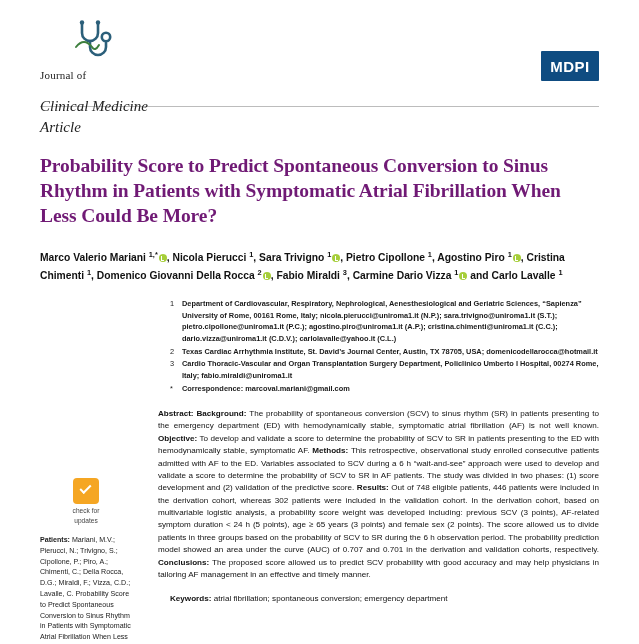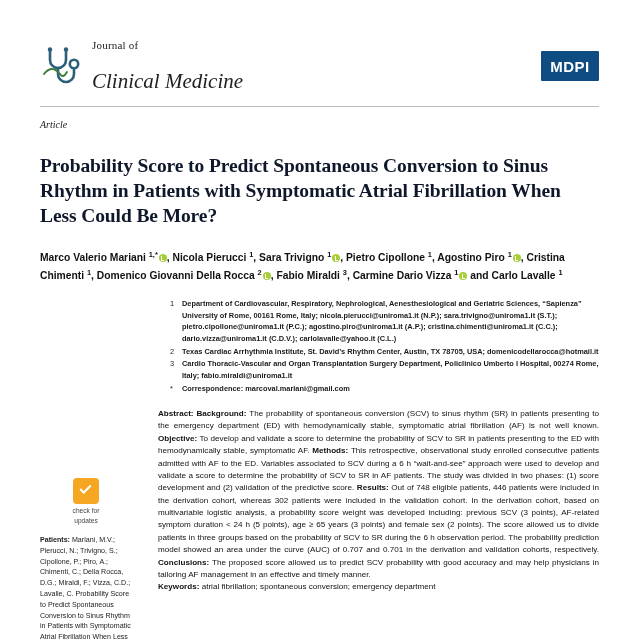--- a/index.html
+++ b/index.html
@@ -29,39 +29,40 @@
     height: 72px;
     margin: 30px 40px 0 40px;
     display: flex;
     align-items: center;
     justify-content: space-between;
   }
   .journal-brand {
     display: flex;
     align-items: center;
     gap: 8px;
+    flex-direction: column;
   }
   .stethoscope {
     width: 44px;
     height: 44px;
     flex: 0 0 auto;
   }
   .journal-title {
     line-height: 1.15;
   }
   .journal-title .line1 {
     font-family: "Liberation Serif", serif;
     font-size: 11px;
     color: #222;
     letter-spacing: .2px;
   }
   .journal-title .line2 {
     font-family: "Liberation Serif", serif;
     font-style: italic;
-    font-size: 21px;
+    font-size: 15px;
     color: #222;
     margin-top: 17px;
   }
   .mdpi-logo {
     width: 58px;
     height: 30px;
     background: #0f4c81;
     color: #fff;
     font-family: "Liberation Sans", sans-serif;
     font-size: 15px;
@@ -77,31 +78,31 @@
     border-top: 1px solid #bcbcbc;
   }
 
   
   .content {
     margin: 0 40px;
   }
   .article-type {
     font-family: "Liberation Serif", serif;
     font-style: italic;
-    font-size: 10px;
+    font-size: 15px;
     color: #222;
     margin-top: 12px;
   }
   .paper-title {
     font-family: "Liberation Serif", serif;
     font-weight: bold;
     font-size: 19.5px;
     line-height: 1.28;
-    color: #0f172a;
-    margin-top: 24px;
+    color: #701a75;
+    margin-top: 18px;
     letter-spacing: -0.1px;
   }
 
   
   .authors {
     font-family: "Liberation Sans", sans-serif;
     font-size: 10.3px;
     font-weight: bold;
     line-height: 1.62;
     color: #111;
@@ -252,21 +253,21 @@
 
     <div class="authors" id="authors">Marco Valerio Mariani <sup>1,*</sup><span class="orcid"></span>, Nicola Pierucci <sup>1</sup>, Sara Trivigno <sup>1</sup><span class="orcid"></span>, Pietro Cipollone <sup>1</sup>, Agostino Piro <sup>1</sup><span class="orcid"></span>, Cristina Chimenti <sup>1</sup>, Domenico Giovanni Della Rocca <sup>2</sup><span class="orcid"></span>, Fabio Miraldi <sup>3</sup>, Carmine Dario Vizza <sup>1</sup><span class="orcid"></span> and Carlo Lavalle <sup>1</sup></div>
 
     <div class="affiliations" id="affiliations">
         <div class="aff-row">
           <div class="aff-num">1</div>
           <div class="aff-text">Department of Cardiovascular, Respiratory, Nephrological, Aenesthesiological and Geriatric Sciences, “Sapienza” University of Rome, 00161 Rome, Italy; nicola.pierucci@uniroma1.it (N.P.); sara.trivigno@uniroma1.it (S.T.); pietro.cipollone@uniroma1.it (P.C.); agostino.piro@uniroma1.it (A.P.); cristina.chimenti@uniroma1.it (C.C.); dario.vizza@uniroma1.it (C.D.V.); carlolavalle@yahoo.it (C.L.)</div>
         </div>
         <div class="aff-row">
           <div class="aff-num">2</div>
-          <div class="aff-text">Texas Cardiac Arrhythmia Institute, St. David’s Rhythm Center, Austin, TX 78705, USA; domenicodellarocca@hotmail.it</div>
+          <div class="aff-text">Texas Cardiac Arrhythmia Institute, St. David’s Journal Center, Austin, TX 78705, USA; domenicodellarocca@hotmail.it</div>
         </div>
         <div class="aff-row">
           <div class="aff-num">3</div>
           <div class="aff-text">Cardio Thoracic-Vascular and Organ Transplantation Surgery Department, Policlinico Umberto I Hospital, 00274 Rome, Italy; fabio.miraldi@uniroma1.it</div>
         </div>
         <div class="aff-row">
           <div class="aff-num">*</div>
           <div class="aff-text">Correspondence: marcoval.mariani@gmail.com</div>
         </div>
       </div>
@@ -281,18 +282,18 @@
     <div class="citation">
       <b>Patients:</b><span> Mariani, M.V.; Pierucci, N.; Trivigno, S.; Cipollone, P.; Piro, A.; Chimenti, C.; Della Rocca, D.G.; Miraldi, F.; Vizza, C.D.; Lavalle, C. Probability Score to Predict Spontaneous Conversion to Sinus Rhythm in Patients with Symptomatic Atrial Fibrillation When Less Could Be More? </span><i>J. Clin. Med.</i>
     </div>
 
   </div>
 
   <div class="abstract">
     <p style="margin:0;">
       <b>Abstract:</b><b> Background:</b><span> The probability of spontaneous conversion (SCV) to sinus rhythm (SR) in patients presenting to the emergency department (ED) with hemodynamically stable, symptomatic atrial fibrillation (AF) is not well known.</span><b> Objective:</b><span> To develop and validate a score to determine the probability of SCV to SR in patients presenting to the ED with hemodynamically stable, symptomatic AF.</span><b> Methods:</b><span> This retrospective, observational study enrolled consecutive patients admitted with AF to the ED. Variables associated to SCV during a 6 h “wait-and-see” approach were used to develop and validate a score to determine the probability of SCV to SR in AF patients. The study was divided in two phases: (1) score development and (2) validation of the predictive score.</span><b> Results:</b><span> Out of 748 eligible patients, 446 patients were included in the derivation cohort, whereas 302 patients were included in the validation cohort. In the derivation cohort, based on multivariable logistic analysis, a probability score weight was developed including: previous SCV (3 points), AF-related symptom duration &lt; 24 h (5 points), age ≥ 65 years (3 points) and female sex (2 points). The score allowed us to divide patients in three groups based on the probability of SCV to SR during the 6 h observation period. The probability prediction model showed an area under the curve (AUC) of 0.707 and 0.701 in the derivation and validation cohorts, respectively.</span><b> Conclusions:</b><span> The proposed score allowed us to predict SCV probability with good accuracy and may help physicians in tailoring AF management in an effective and timely manner.</span>
     </p>
-    <p class="keywords" style="margin:0;">
+    <p class="keywords" style="margin:12px;">
       <b>Keywords:</b><span> atrial fibrillation; spontaneous conversion; emergency department</span>
     </p>
   </div>
 
 </div>
 
 </body></html>

